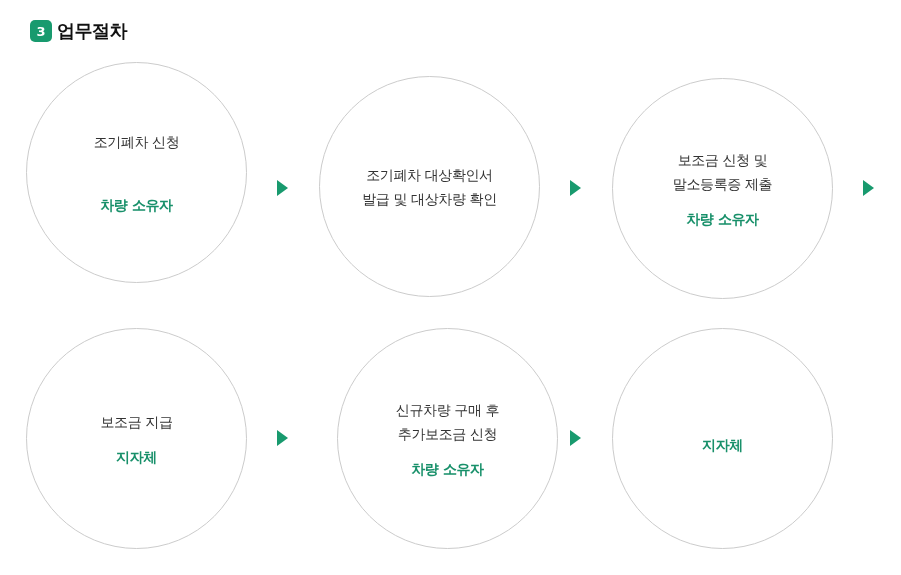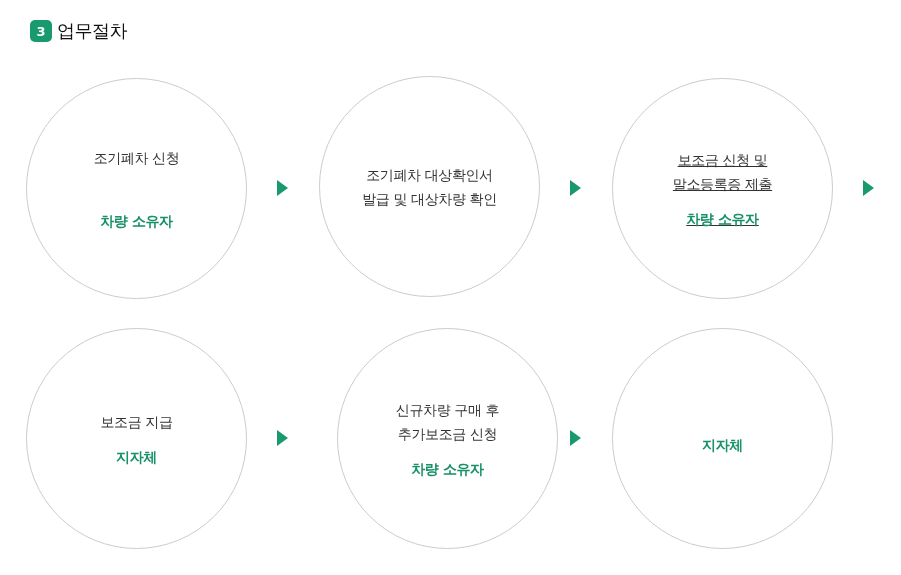--- a/index.html
+++ b/index.html
@@ -12,21 +12,21 @@
       position: absolute; left: 30px; top: 19px;
       display: flex; align-items: center; gap: 5px;
     }
     .num-badge {
       width: 22px; height: 22px; border-radius: 5px;
       background: #189a6e; color: #ffffff;
       font-size: 13px; font-weight: bold;
       display: flex; align-items: center; justify-content: center;
     }
     .section-title {
-      font-size: 18px; font-weight: normal; color: #111111; letter-spacing: -0.5px;
+      font-size: 18px; font-weight: bold; color: #111111; letter-spacing: -0.5px;
     }
     .circle {
       position: absolute; width: 221px; height: 221px;
       border: 1px solid #cccccc; border-radius: 50%;
       display: flex; flex-direction: column; align-items: center; justify-content: center;
       text-align: center; background: #ffffff;
     }
     .circle .desc {
       font-size: 14px; line-height: 24px; color: #333333; letter-spacing: -0.4px;
       white-space: pre-line;
@@ -43,33 +43,33 @@
     }
   </style>
 </head>
 <body>
 
 <div class="section-header">
   <div class="num-badge">3</div>
   <div class="section-title">업무절차</div>
 </div>
 
-<div class="circle" style="left:26px; top:78px;gap:28px;">
+<div class="circle" style="left:26px; top:62px;gap:28px;">
   <div class="desc">조기폐차 신청</div>
   <div class="actor">차량 소유자</div>
 </div>
 <div class="arrow" style="left:277px; top:180px;"></div>
 
 <div class="circle" style="left:319px; top:76px;">
   <div class="desc">조기폐차 대상확인서
 발급 및 대상차량 확인</div>
 </div>
 <div class="arrow" style="left:570px; top:180px;"></div>
 
-<div class="circle" style="left:612px; top:78px;text-decoration:underline;">
+<div class="circle" style="left:612px; top:78px;">
   <div class="desc">보조금 신청 및
 말소등록증 제출</div>
   <div class="actor">차량 소유자</div>
 </div>
 <div class="arrow" style="left:863px; top:180px;"></div>
 
 <div class="circle" style="left:26px; top:328px;">
   <div class="desc">보조금 지급</div>
   <div class="actor">지자체</div>
 </div>

